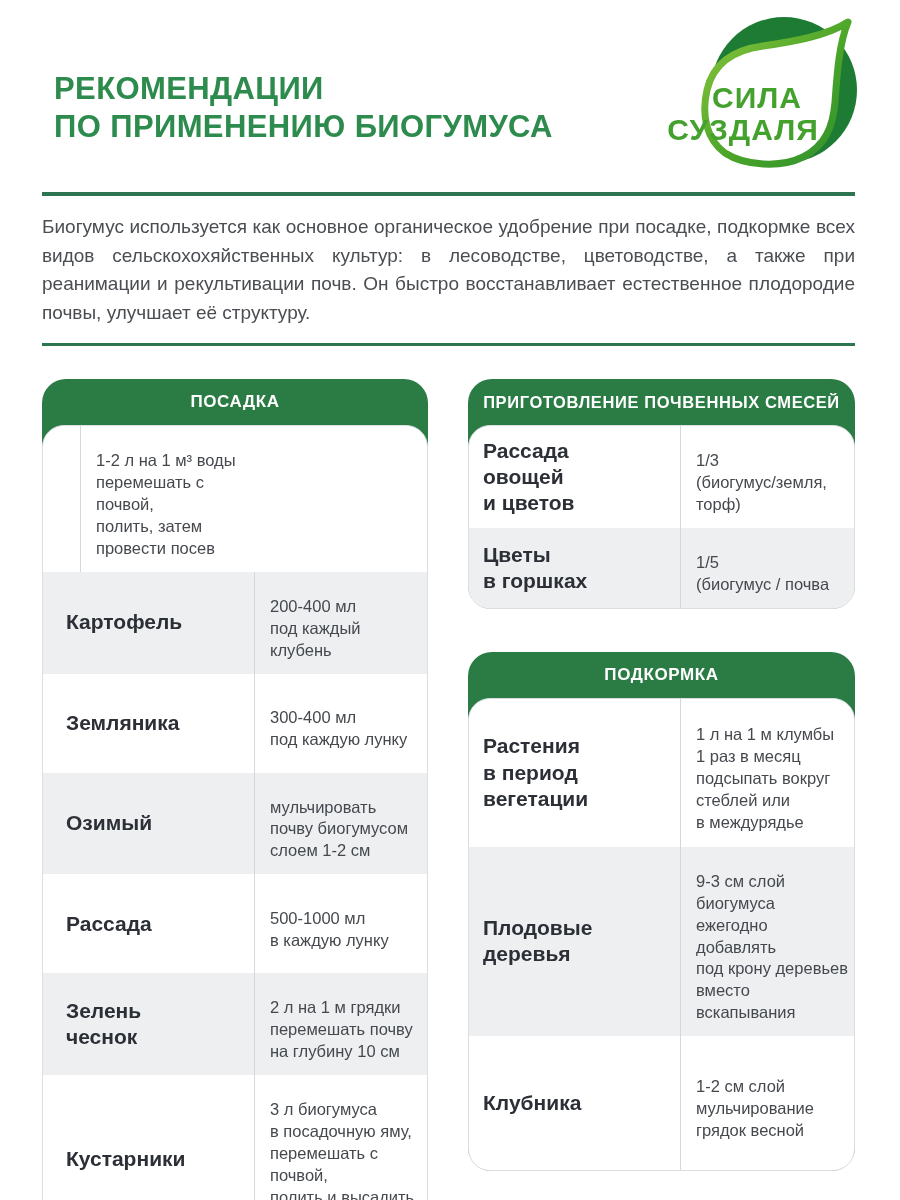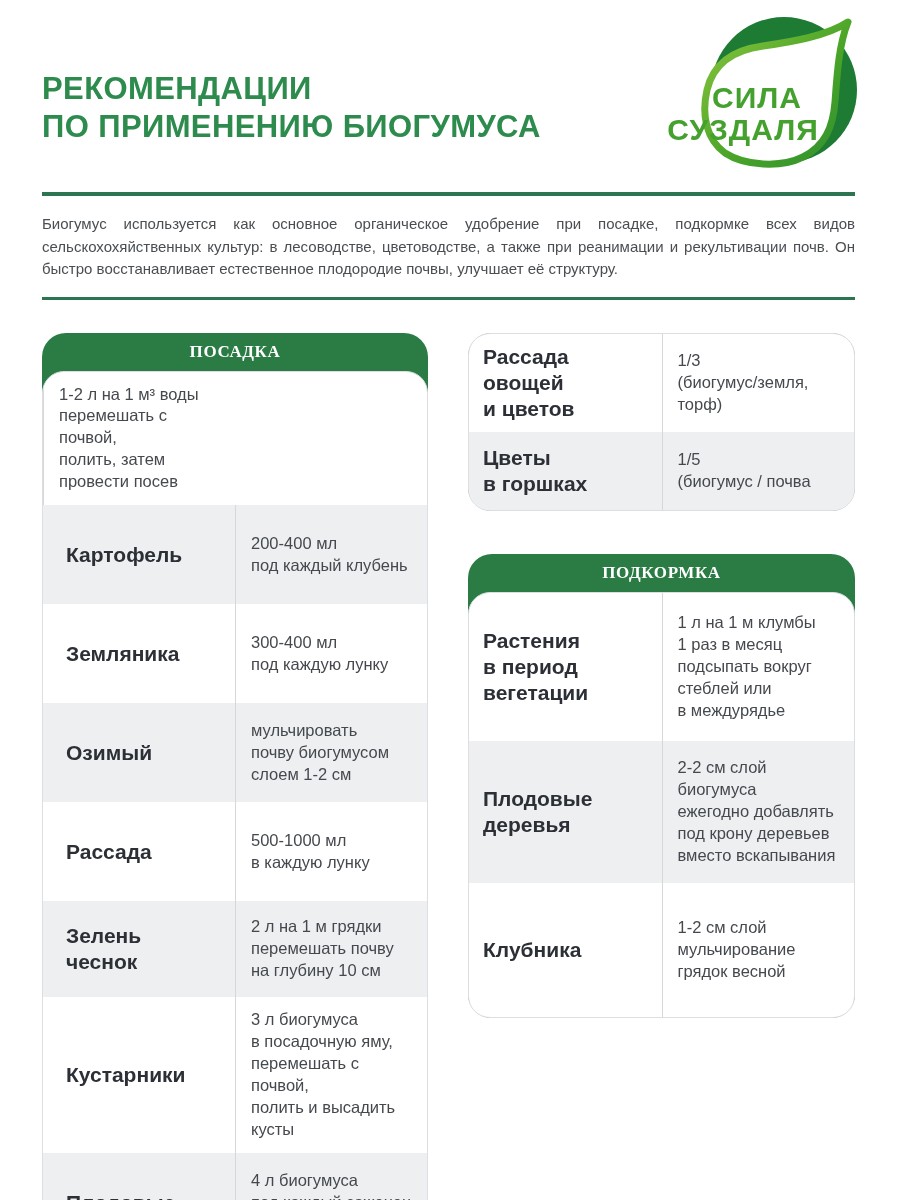--- a/index.html
+++ b/index.html
@@ -3,44 +3,44 @@
 <meta charset="utf-8">
 <style>
   * { margin:0; padding:0; box-sizing:border-box; }
   html,body { background:#ffffff; }
   body { font-family:"Liberation Sans","DejaVu Sans",sans-serif; }
   .page { position:relative; width:900px; height:1200px; background:#ffffff;
           padding:0 45px 0 42px; overflow:hidden; }
 
   
   .top { position:relative; height:192px; }
-  .main-title { position:absolute; left:0; top:70px; font-size:31px; line-height:1.22;
+  .main-title { position:absolute; left:12px; top:70px; font-size:31px; line-height:1.22;
                 font-weight:800; color:#2e8b4e; letter-spacing:.4px; }
   .logo { position:absolute; top:12px; right:-10px; width:224px; height:160px; }
 
   
   .rule-top { height:4px; background:#2d7550; }
   .rule-bottom { height:3px; background:#2d7550; }
-  .intro { margin:17px 0 16px; font-size:15px; line-height:1.5; color:#4a4e52;
+  .intro { margin:17px 0 16px; font-size:19px; line-height:1.5; color:#4a4e52;
            text-align:justify; }
 
   
   .content { margin-top:33px; display:grid; grid-template-columns:386px 387px; gap:0 40px;
              align-items:start; }
   .gtable { background:#2b7b45; border-radius:24px; display:flex; flex-direction:column; }
-  .thead { height:38px; display:flex; align-items:center; justify-content:center;
-           color:#ffffff; font-weight:700; font-size:17px; letter-spacing:.6px;font-family:Liberation Serif, serif; }
+  .thead { height:46px; display:flex; align-items:center; justify-content:center;
+           color:#ffffff; font-weight:700; font-size:17px; letter-spacing:.6px; }
   .tbody { background:#ffffff; border:1px solid #dcdee1; border-radius:22px; overflow:hidden; }
   .row { display:flex; }
   .row:nth-child(even) { background:#edeff1; }
   .cell { display:flex; align-items:center; white-space:pre-line; }
   .cell.label { width:50%; padding:10px 8px 10px 23px; font-weight:700; font-size:21px;
                 color:#2c3036; line-height:1.25; }
-  .cell.value { width:50%; padding:12px 6px 12px 15px; font-size:16.5px; color:#45494e;
-                line-height:1.33; border-left:1px solid #d5d7da; }
+  .cell.value { width:50%; padding:24px 6px 12px 15px; font-size:16.5px; color:#45494e;
+                line-height:1.33; border-left:1px solid #d5d7da;margin-left:37px; }
   .right-col .cell.label { padding-left:14px; font-size:21px; }
   .t-smesi { margin-bottom:43px; }
   .t-smesi .thead { font-size:16.5px; }
 </style>
 </head>
 <body>
 
 <div class="page">
 
   <div class="top">
@@ -127,20 +127,23 @@
           <div class="cell value">4 л биогумуса
 под каждый саженец,
 перемешать с почвой</div>
         </div>
       </div>
     </section>
 
     <div class="right-col">
 
       <section class="gtable t-smesi">
+        <div class="thead">
+          <span>ПРИГОТОВЛЕНИЕ ПОЧВЕННЫХ СМЕСЕЙ</span>
+        </div>
         <div class="tbody">
           <div class="row" style="min-height:80px">
             <div class="cell label">Рассада овощей
 и цветов</div>
             <div class="cell value">1/3
 (биогумус/земля,
 торф)</div>
           </div>
           <div class="row" style="min-height:78px">
             <div class="cell label">Цветы
@@ -162,21 +165,21 @@
 вегетации</div>
             <div class="cell value">1 л на 1 м клумбы
 1 раз в месяц
 подсыпать вокруг
 стеблей или
 в междурядье</div>
           </div>
           <div class="row" style="min-height:142px">
             <div class="cell label">Плодовые
 деревья</div>
-            <div class="cell value">2-2 см слой
+            <div class="cell value">9-3 см слой
 биогумуса
 ежегодно добавлять
 под крону деревьев
 вместо вскапывания</div>
           </div>
           <div class="row" style="min-height:134px">
             <div class="cell label">Клубника</div>
             <div class="cell value">1-2 см слой
 мульчирование
 грядок весной</div>

